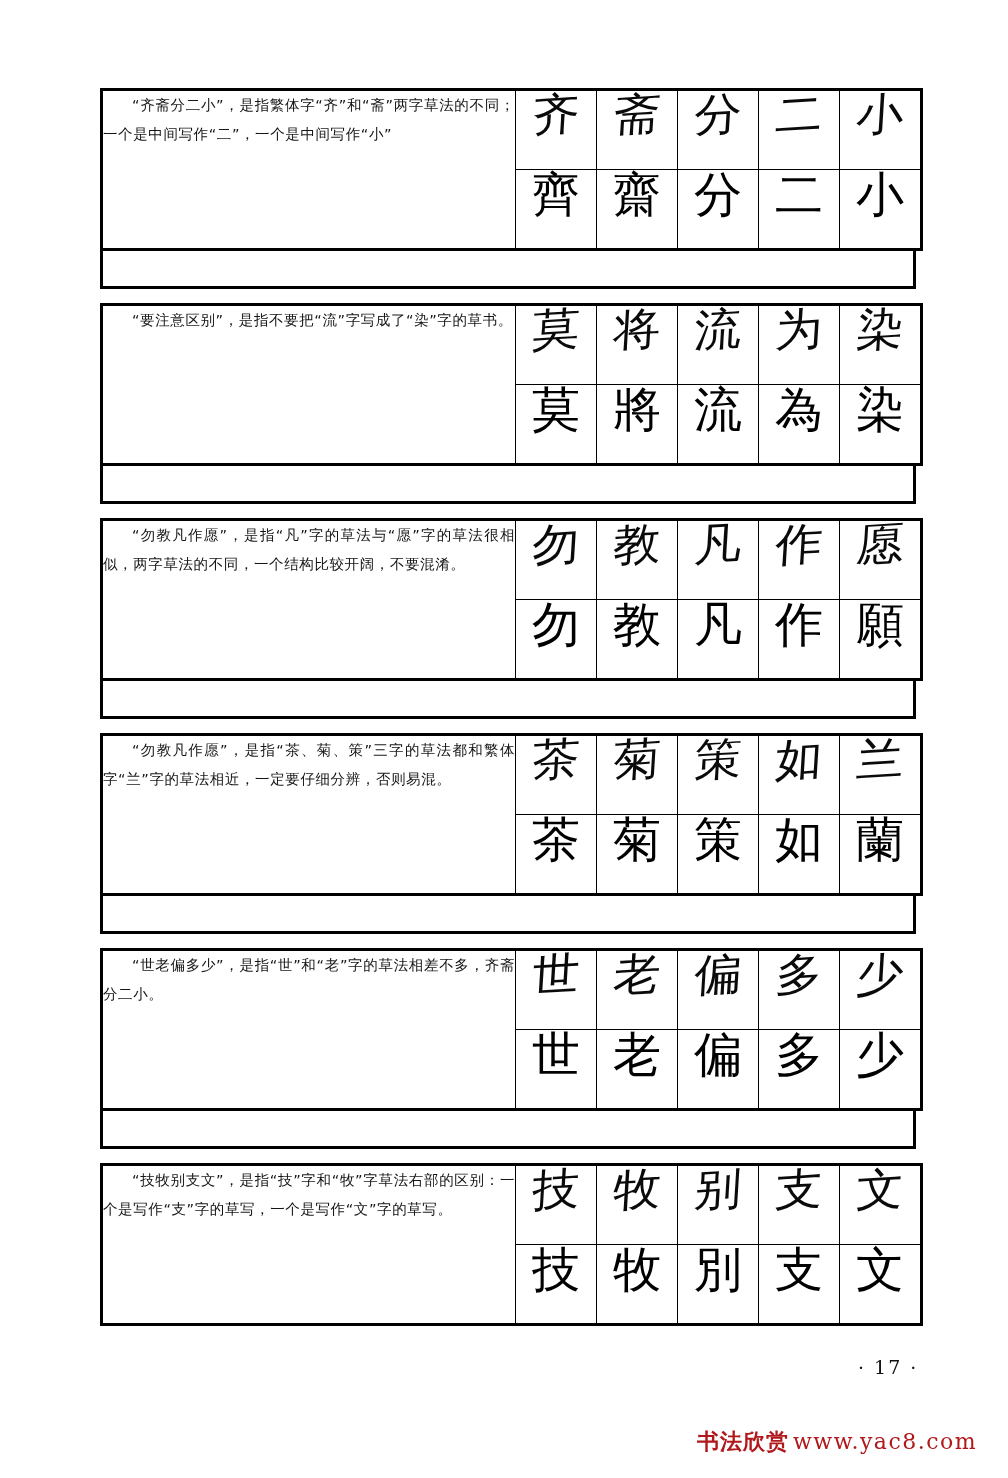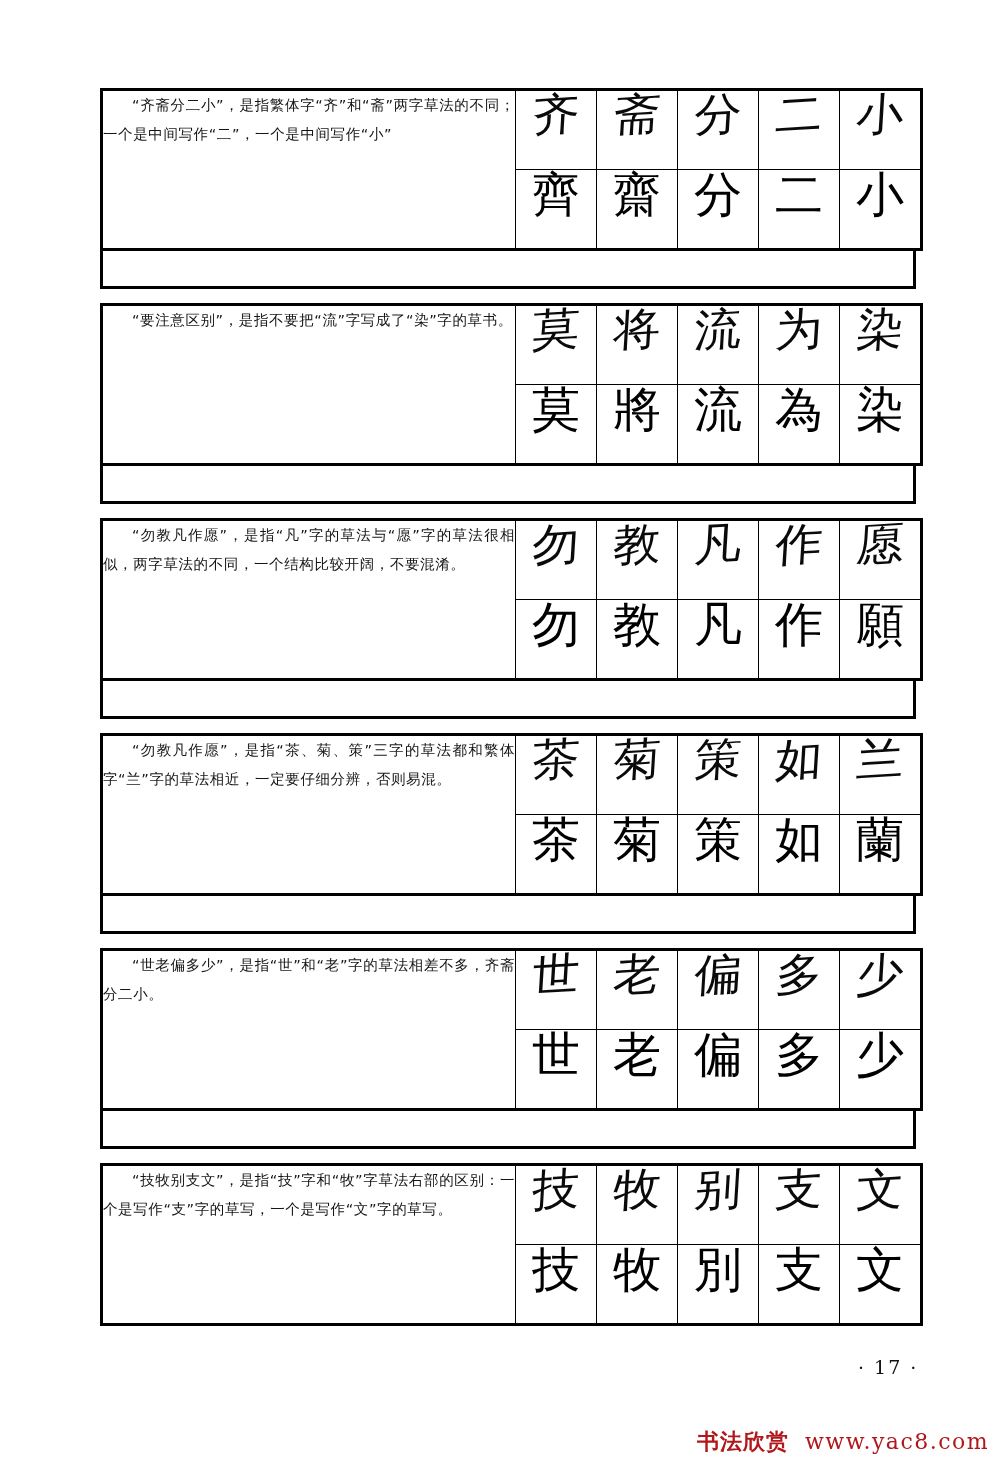--- a/index.html
+++ b/index.html
@@ -135,21 +135,21 @@
   #watermark .wm-cn {
     font-family: Liberation Mono, monospace;
     font-weight: 700;
     letter-spacing: 1px;
     font-size: 22px;
   }
   #watermark .wm-url {
     font-family: "DejaVu Serif", "Liberation Serif", serif;
     letter-spacing: 1.5px;
     font-size: 22px;
-    margin-left: 16px;
+    margin-left: 4px;
   }
 </style>
 </head>
 <body>
 
 <div id="page-scan">
 
   <div id="lesson-table">
 
   <div class="block-wrap">

